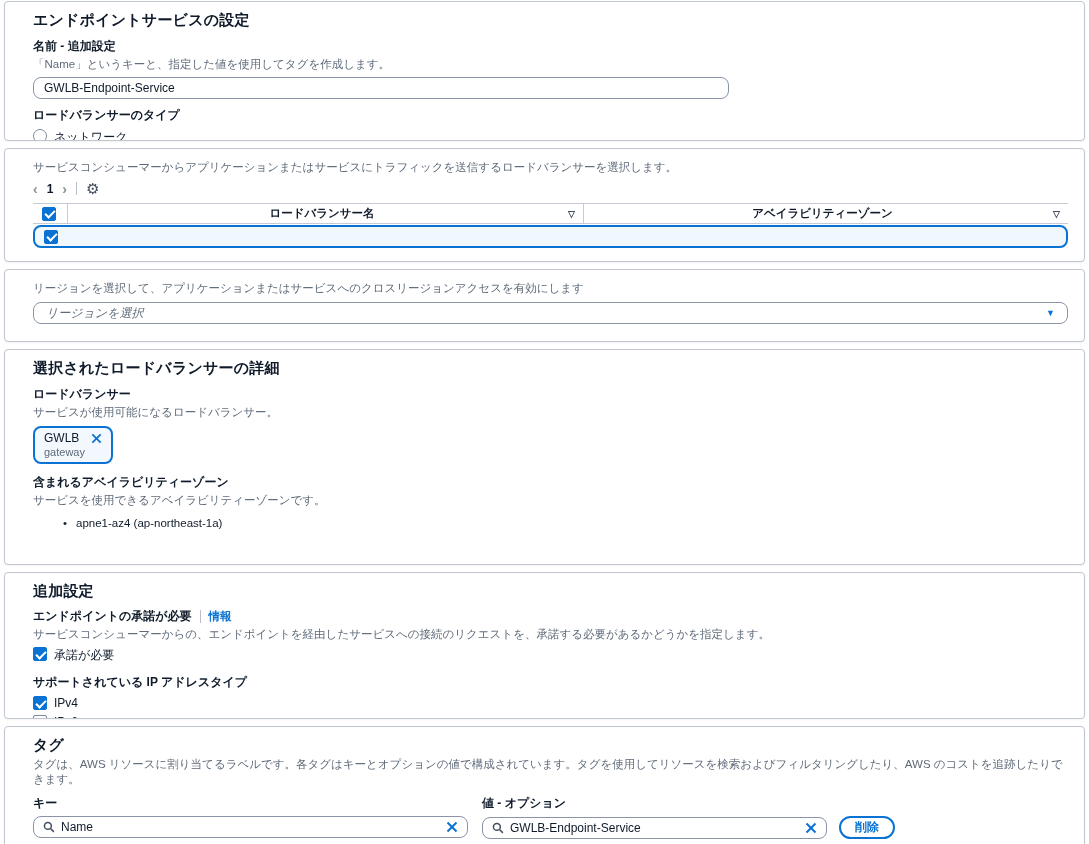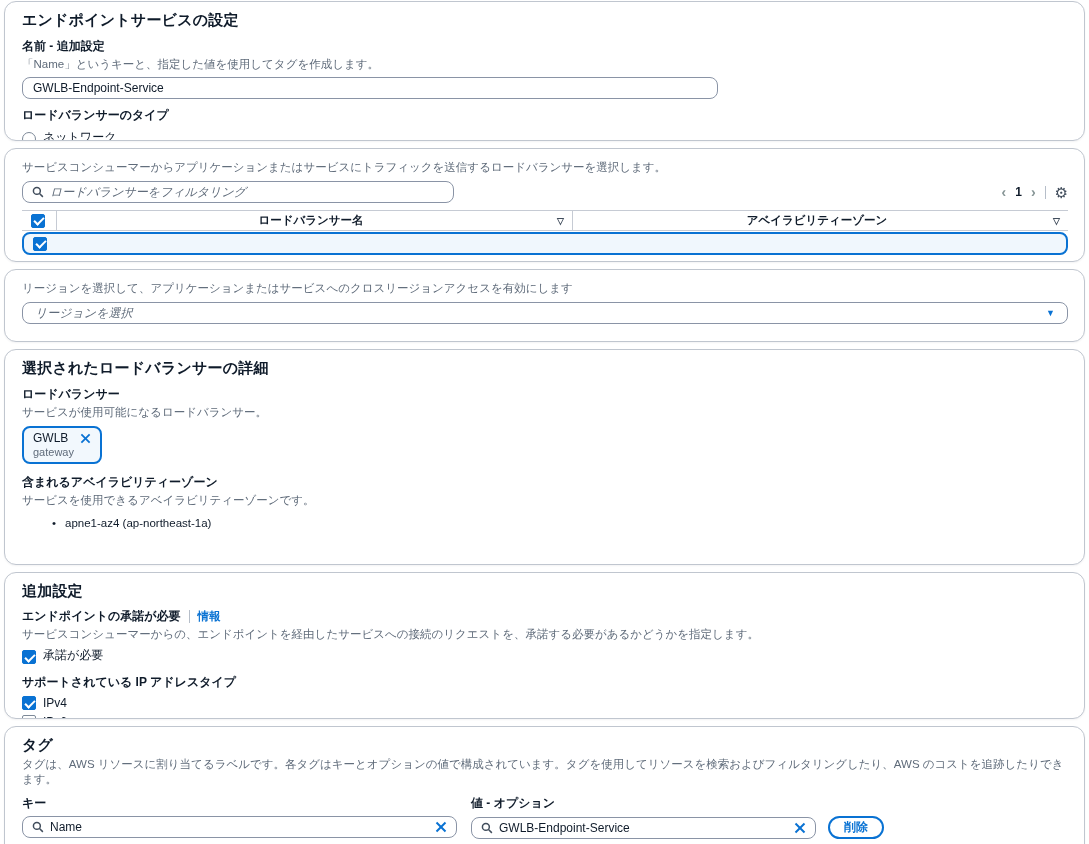--- a/index.html
+++ b/index.html
@@ -1,29 +1,29 @@
 <!DOCTYPE html>
 <html><head>
 <meta charset="utf-8">
 <style>
   * { box-sizing: border-box; margin: 0; padding: 0; }
   html,body { width:1089px; height:844px; background:#ffffff; overflow:hidden;
     font-family:"Liberation Sans", sans-serif; color:#0f1b2a; }
   .page { display:flex; flex-direction:column; gap:7px; padding:1px 4px 0 4px; }
-  .card { background:#fff; border:1px solid #c0c6cf; border-radius:12px;
-    padding:9px 16px 10px 17px; box-shadow:0 1px 2px rgba(0,28,36,.05); overflow:hidden; }
+  .card { background:#fff; border:1px solid #c0c6cf; border-radius:4px;
+    padding:9px 16px 10px 28px; box-shadow:0 1px 2px rgba(0,28,36,.05); overflow:hidden; }
   .c1{height:140px} .c2{height:114px} .c3{height:73px} .c4{height:216px} .c5{height:147px} .c6{height:144px}
   .card-title { font-size:15px; font-weight:700; letter-spacing:.2px; }
   .counter { font-size:14px; font-weight:700; color:#414d5c; margin-left:4px; }
   .field-label { font-size:12px; font-weight:700; margin-top:8px; }
   .hint { font-size:11.5px; color:#5f6b7a; margin-top:2px; }
   .text-input { width:696px; height:22px; border:1px solid #8a94a6; border-radius:8px;
     padding:0 10px; font-size:12px; color:#0f1b2a; margin-top:5px; display:block;
     font-family:"Liberation Sans", sans-serif; }
-  .radio-row, .cb-row { display:flex; align-items:flex-end; gap:7px; font-size:12px; margin-top:5px; cursor:pointer; }
+  .radio-row, .cb-row { display:flex; align-items:flex-start; gap:7px; font-size:12px; margin-top:5px; cursor:pointer; }
   .radio { width:14px; height:14px; border:1.5px solid #7d8998; border-radius:50%; background:#fff; flex:none; }
   .checkbox { position:relative; width:14px; height:14px; border:1.5px solid #7d8998; border-radius:2px; background:#fff; flex:none; display:inline-block; }
   .checkbox.checked { background:#0972d3; border-color:#0972d3; }
   .checkbox.checked::after { content:""; position:absolute; left:3.5px; top:0.5px; width:4px; height:8px;
     border:solid #fff; border-width:0 2px 2px 0; transform:rotate(45deg); }
   .card-header { display:flex; justify-content:space-between; align-items:flex-start; }
   .header-actions { display:flex; gap:8px; align-items:center; }
   .btn-outline { display:inline-flex; align-items:center; justify-content:center; gap:4px;
     border:2px solid #0972d3; color:#0972d3; background:#fff; border-radius:15px;
     font-weight:700; font-size:12px; height:25px; padding:0 14px; cursor:pointer;
@@ -89,29 +89,20 @@
     <label class="radio-row">
       <span class="radio"></span>
       <span>ネットワーク</span>
     </label>
 
   </section>
 
   <section class="card c2">
     <div class="hint">サービスコンシューマーからアプリケーションまたはサービスにトラフィックを送信するロードバランサーを選択します。</div>
     <div class="filter-row">
-      <div class="search-box lb-filter">
-        <span style="display:inline-flex">
-          <svg width="12" height="12" viewBox="0 0 16 16">
-              <circle cx="6.5" cy="6.5" r="4.6" fill="none" stroke="#414d5c" stroke-width="2"></circle>
-              <line x1="10" y1="10" x2="14.5" y2="14.5" stroke="#414d5c" stroke-width="2"></line>
-            </svg>
-        </span>
-        <input placeholder="ロードバランサーをフィルタリング" style="">
-      </div>
       <div class="pagination">
         <span class="page-chevron">‹</span>
         <span class="page-num">1</span>
         <span class="page-chevron">›</span>
         <span class="vline"></span>
         <span class="gear">⚙</span>
       </div>
     </div>
     <div class="lb-table">
       <div class="t-head">

